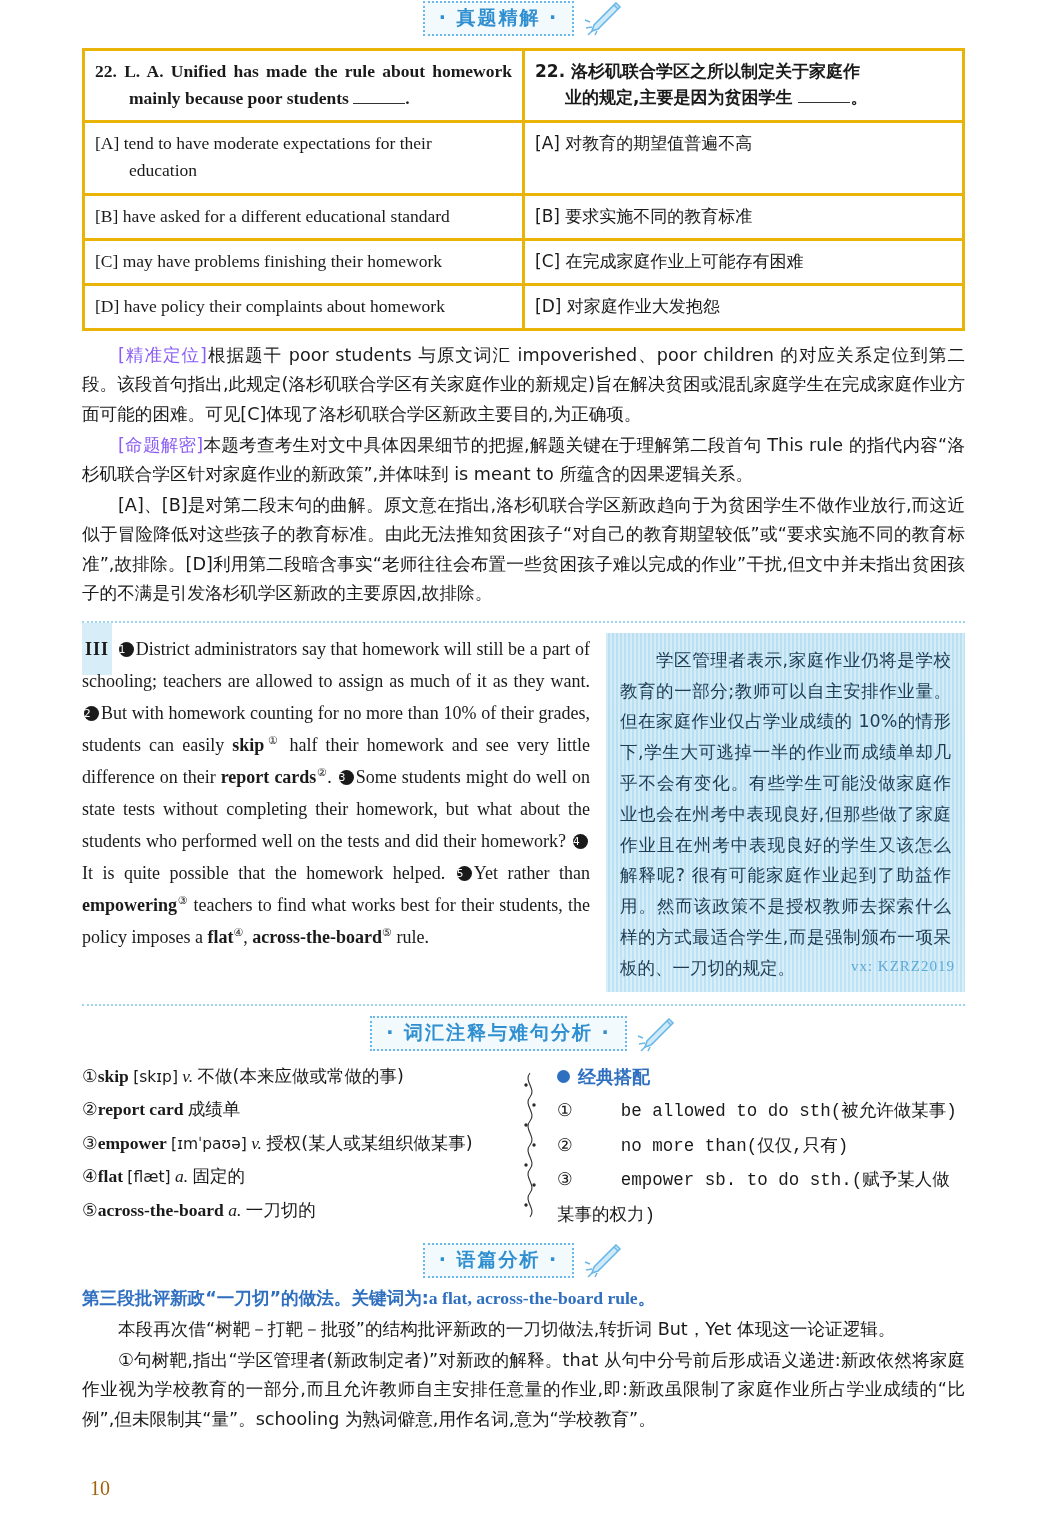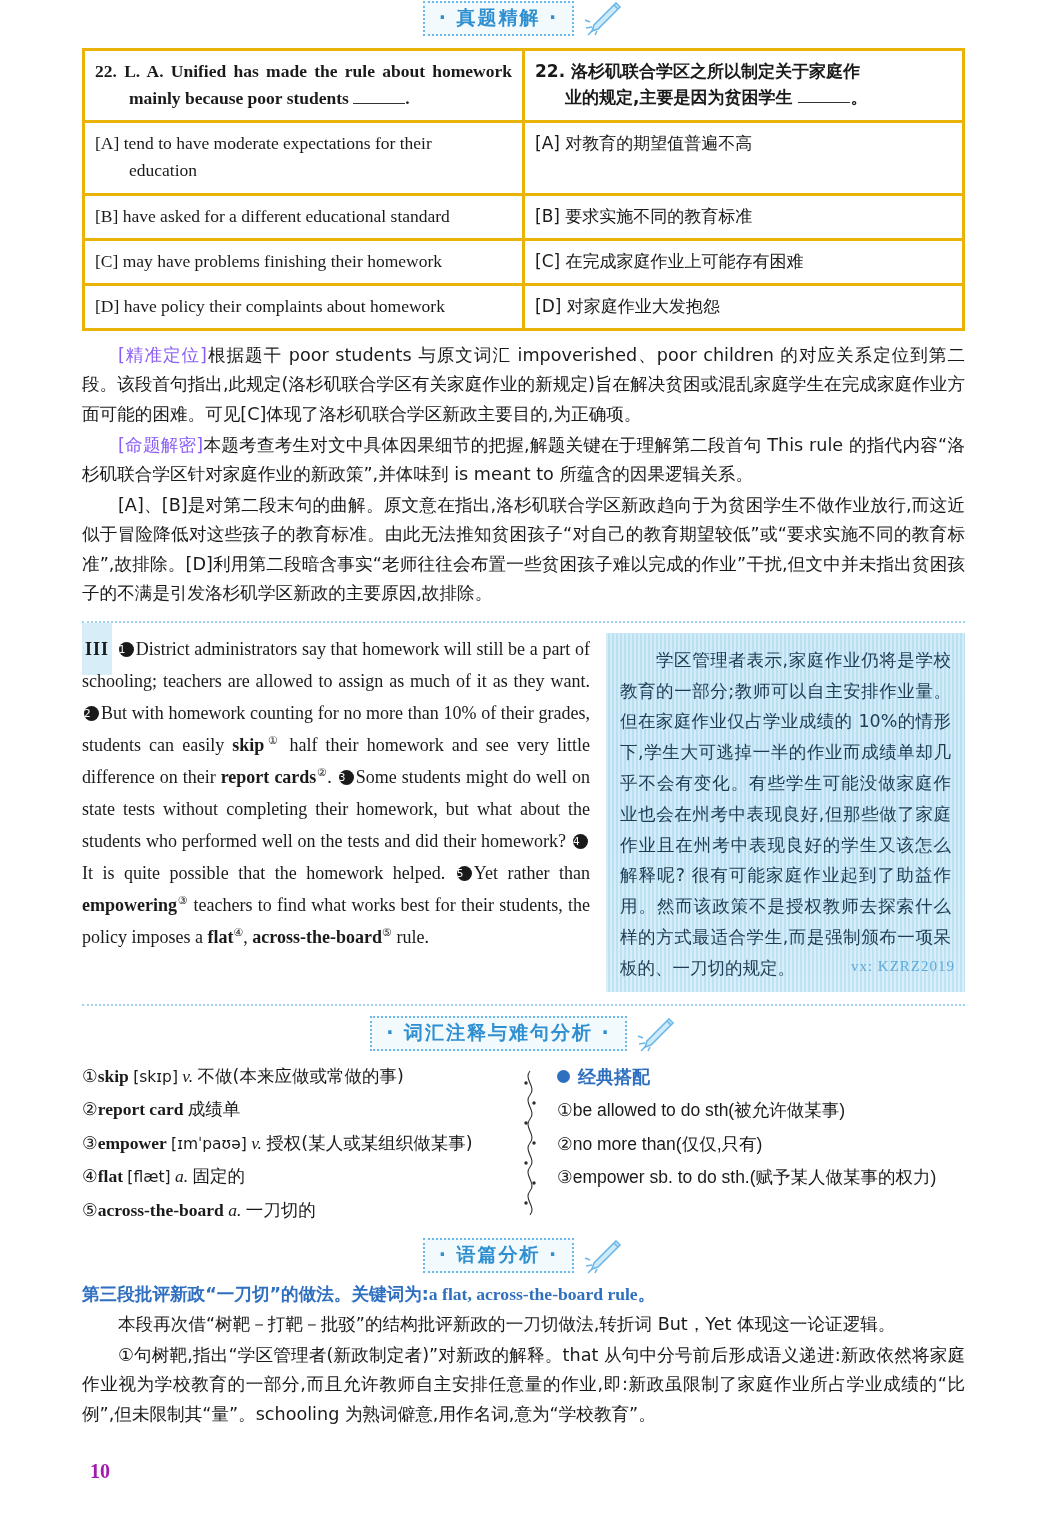--- a/index.html
+++ b/index.html
@@ -238,21 +238,21 @@
     align-items: center;
     gap: 8px;
   }
   .blue-dot {
     width: 13px;
     height: 13px;
     border-radius: 50%;
     background: #2f6fc0;
     display: inline-block;
   }
-  .vocab-right .cn { font-family: Liberation Sans, sans-serif; }
+  .vocab-right .cn { font-family: Liberation Mono, monospace; margin-left: 48px; }
 
   
   .disc-badge-row {
     display: flex;
     align-items: center;
     justify-content: center;
     gap: 10px;
     margin-top: 10px;
   }
   .discourse {
@@ -267,24 +267,23 @@
   .disc-key {
     color: #2f6fc0;
     font-weight: bold;
   }
   .disc-key .en { font-family: "Liberation Serif", serif; }
   .indent { text-indent: 36px; }
 
   .page-num {
     position: absolute;
     left: 90px;
-    bottom: 48px;
+    bottom: 31px;
     font-size: 20px;
-    color: #a21caf;
-    font-weight: bold;
+    color: #a16207;
   }
 </style>
 </head>
 <body>
 
 <div class="page">
 
   <div class="badge-row">
     <div class="badge">· 真题精解 ·</div>
     <svg class="pencil" viewBox="0 0 40 36">

